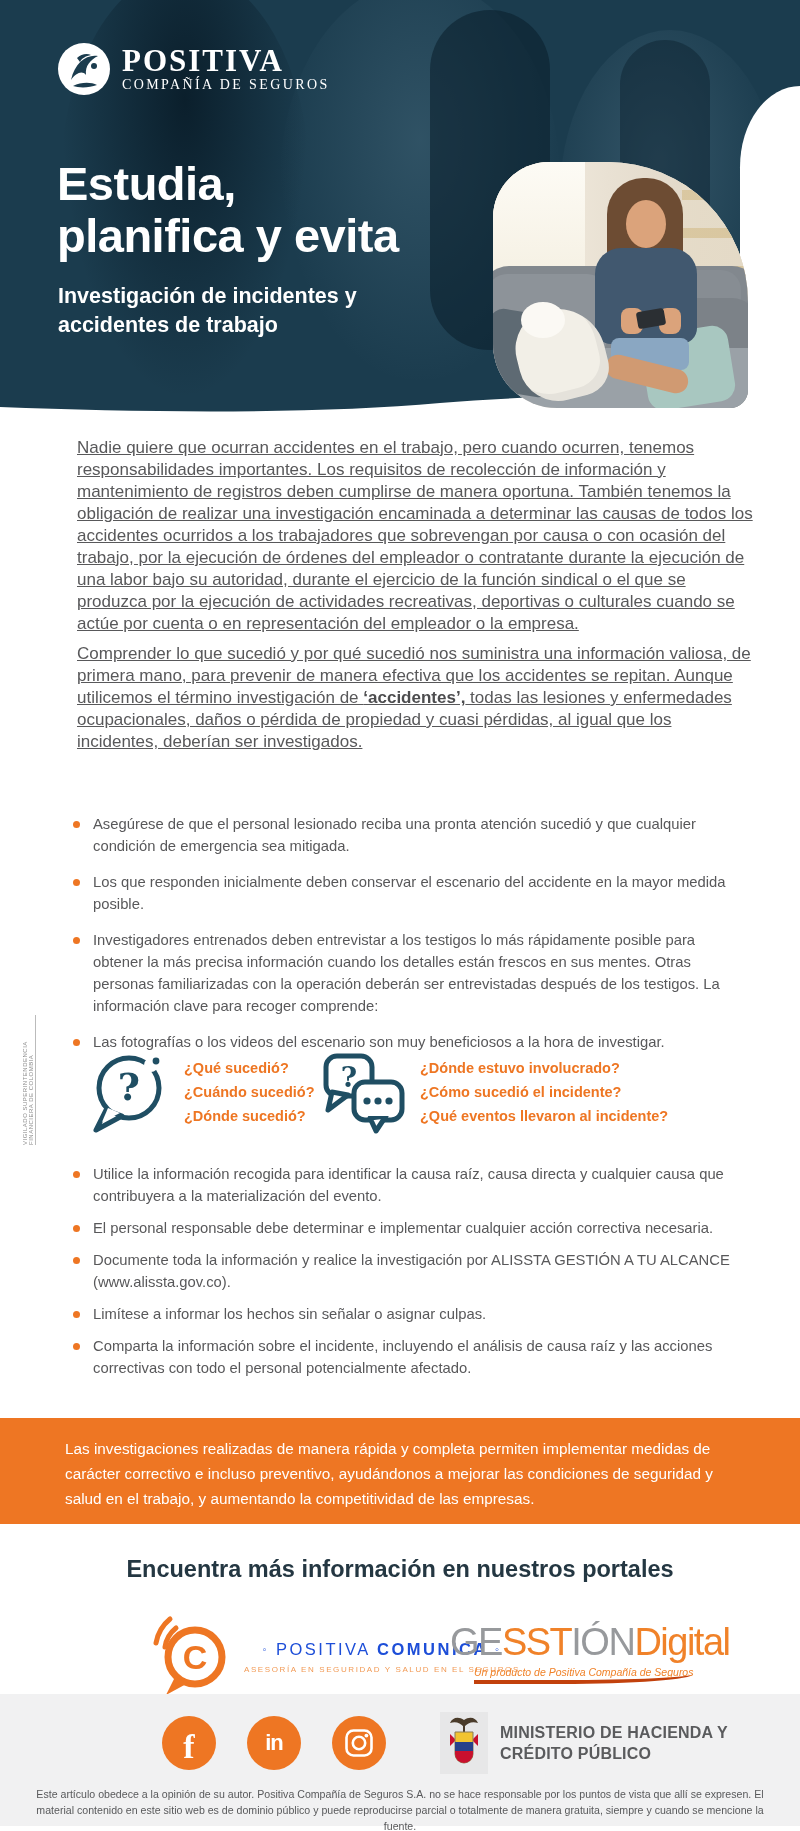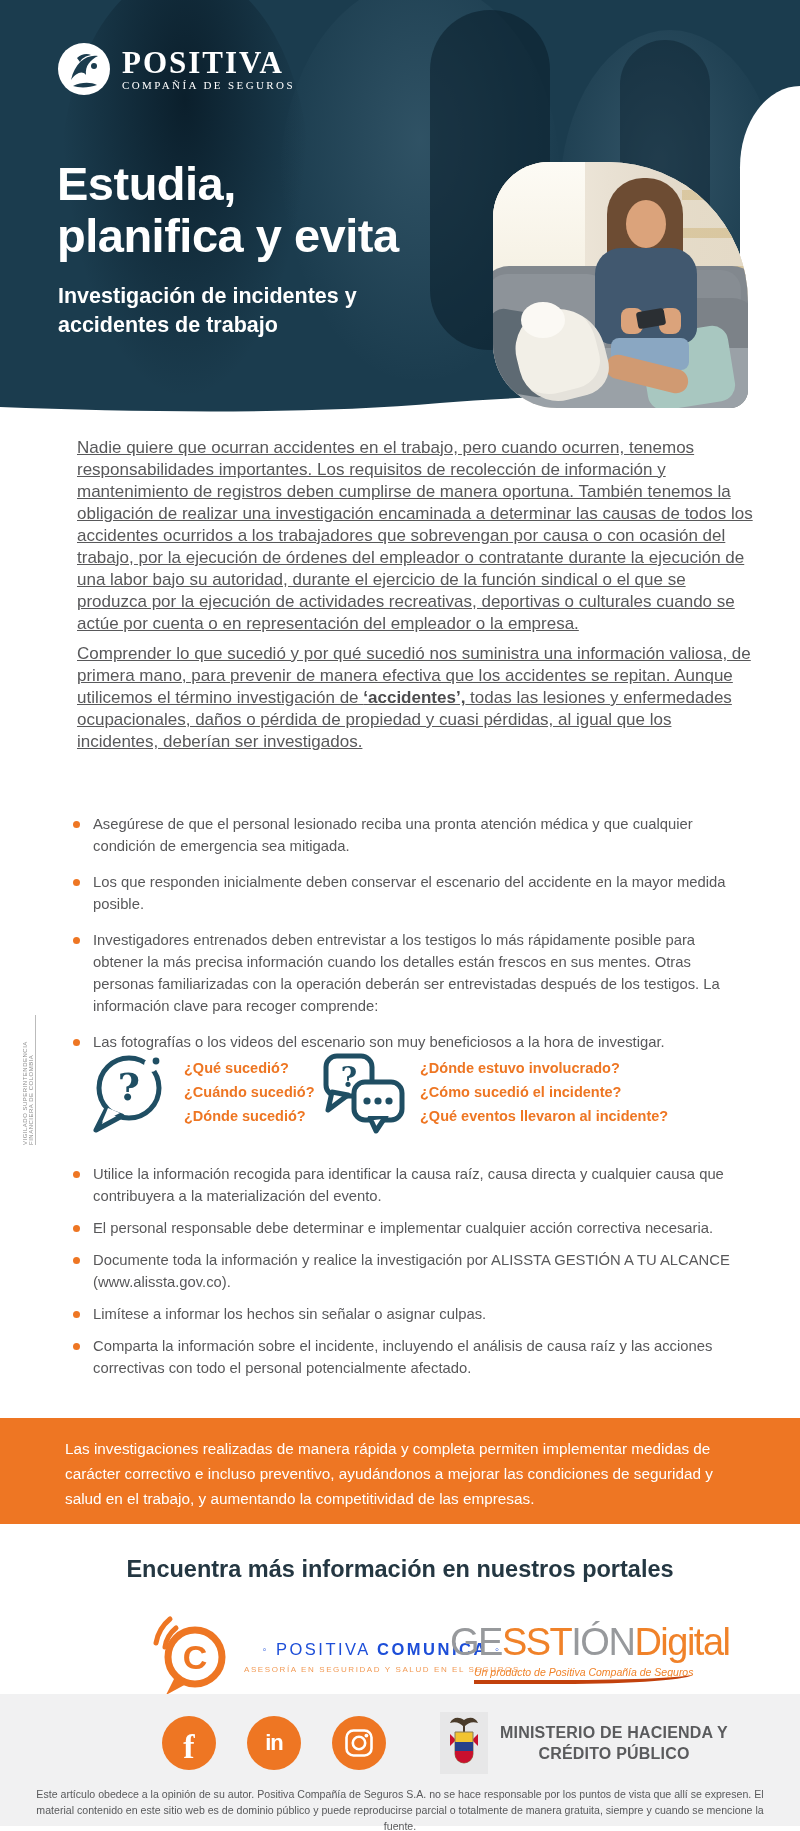--- a/index.html
+++ b/index.html
@@ -12,21 +12,21 @@
   .hb1{left:60px;top:-30px;width:250px;height:430px;background:radial-gradient(ellipse at 50% 30%,rgba(8,26,38,.85),rgba(8,26,38,0) 70%);}
   .hb2{left:280px;top:-20px;width:280px;height:400px;background:radial-gradient(ellipse at 50% 40%,rgba(130,170,190,.20),rgba(130,170,190,0) 72%);}
   .hb3{left:430px;top:10px;width:120px;height:340px;border-radius:60px;background:rgba(9,30,42,.55);}
   .hb4{left:560px;top:30px;width:220px;height:330px;background:radial-gradient(ellipse at 45% 40%,rgba(140,175,195,.22),rgba(140,175,195,0) 70%);}
   .hb5{left:620px;top:40px;width:90px;height:280px;border-radius:45px;background:rgba(10,32,44,.45);}
   .hero-wave{position:absolute;left:0;top:390px;width:800px;height:22px;}
   .sweep{position:absolute;right:0;top:86px;width:60px;height:326px;background:#fff;border-top-left-radius:170px 230px;}
 
   .logo{position:absolute;left:57px;top:42px;display:flex;align-items:center;gap:11px;color:#fff;}
   .logo-text .t1{font-family:"Liberation Serif",serif;font-size:31px;letter-spacing:2px;font-weight:bold;line-height:32px;}
-  .logo-text .t2{font-family:"Liberation Serif",serif;font-size:11px;letter-spacing:2.4px;margin-top:0;}
+  .logo-text .t2{font-family:"Liberation Serif",serif;font-size:14px;letter-spacing:2.4px;margin-top:0;}
 
   .hero-title{position:absolute;left:57px;top:158px;color:#fff;font-weight:bold;
               font-size:47px;line-height:52px;letter-spacing:-0.5px;}
   .hero-sub{position:absolute;left:58px;top:282px;color:#fff;font-weight:bold;
             font-size:21.5px;line-height:29px;}
 
   .photo{position:absolute;left:493px;top:162px;width:255px;height:246px;overflow:hidden;
          border-radius:56px 140px 18px 64px;background:#e9e1d4;}
   .photo .s{position:absolute;}
   .wall{left:0;top:0;right:0;height:170px;background:linear-gradient(90deg,#f6f0e5,#e9e1d3 45%,#ddd3c2);}
@@ -87,21 +87,21 @@
   .ges-orange{color:#f08229;}
   .ges-digital{color:#f08229;font-weight:normal;}
   .ges-tag{color:#f08229;font-style:italic;font-size:10.5px;margin-top:2px;margin-left:24px;border-bottom:4px solid #c2410c;border-radius:0 0 60% 0/0 0 10px 0;padding-bottom:2px;display:inline-block;}
 
   
   .grayband{position:absolute;left:0;top:1694px;width:800px;height:132px;background:#f1f1f2;}
   .social{position:absolute;left:162px;top:1716px;display:flex;gap:31px;}
   .sbtn{width:54px;height:54px;border-radius:50%;background:#ee7623;display:flex;align-items:center;justify-content:center;color:#fff;}
   .fb{font-weight:bold;font-size:34px;font-family:"Liberation Serif",serif;margin-top:8px;}
   .li{font-weight:bold;font-size:22px;letter-spacing:-1px;}
-  .ministry{position:absolute;left:440px;top:1712px;display:flex;align-items:center;gap:12px;text-align:center;}
+  .ministry{position:absolute;left:440px;top:1712px;display:flex;align-items:center;gap:12px;}
   .crest{width:48px;height:62px;background:#e7e7e8;display:flex;align-items:center;justify-content:center;}
   .min-text{color:#5a5b5d;font-weight:bold;font-size:16px;line-height:21px;letter-spacing:.2px;}
   .disclaimer{position:absolute;left:20px;top:1786px;width:760px;text-align:center;
               color:#58595b;font-size:10.6px;line-height:16px;}
 
   .watermark{position:absolute;left:22px;top:1015px;writing-mode:vertical-rl;transform:rotate(180deg);
              font-size:6px;color:#8c8c8c;letter-spacing:.5px;height:130px;overflow:hidden;border-left:1px solid #bbb;padding-left:1px;}
 </style>
 </head>
 <body>
@@ -168,21 +168,21 @@
 
   <div class="para" style="top:437px">Nadie quiere que ocurran accidentes en el trabajo, pero cuando ocurren, tenemos responsabilidades importantes. Los requisitos de recolección de información y mantenimiento de registros deben cumplirse de manera oportuna. También tenemos la obligación de realizar una investigación encaminada a determinar las causas de todos los accidentes ocurridos a los trabajadores que sobrevengan por causa o con ocasión del trabajo, por la ejecución de órdenes del empleador o contratante durante la ejecución de una labor bajo su autoridad, durante el ejercicio de la función sindical o el que se produzca por la ejecución de actividades recreativas, deportivas o culturales cuando se actúe por cuenta o en representación del empleador o la empresa.</div>
 
   <div class="para" style="top:643px"><span>Comprender lo que sucedió y por qué sucedió nos suministra una información valiosa, de primera mano, para prevenir de manera efectiva que los accidentes se repitan. Aunque utilicemos el término investigación de </span><b>‘accidentes’,</b><span> todas las lesiones y enfermedades ocupacionales, daños o pérdida de propiedad y cuasi pérdidas, al igual que los incidentes, deberían ser investigados.</span></div>
 
 
   <ul class="blist" style="top:813px">
 
       <li>
         <span class="dot"></span>
-        <span>Asegúrese de que el personal lesionado reciba una pronta atención médica y que cualquier condición de emergencia sea mitigada.</span>
+        <span>Asegúrese de que el personal lesionado reciba una pronta atención sucedió y que cualquier condición de emergencia sea mitigada.</span>
       </li>
 
       <li>
         <span class="dot"></span>
         <span>Los que responden inicialmente deben conservar el escenario del accidente en la mayor medida posible.</span>
       </li>
 
       <li>
         <span class="dot"></span>
         <span>Investigadores entrenados deben entrevistar a los testigos lo más rápidamente posible para obtener la más precisa información cuando los detalles están frescos en sus mentes. Otras personas familiarizadas con la operación deberán ser entrevistadas después de los testigos. La información clave para recoger comprende:</span>

